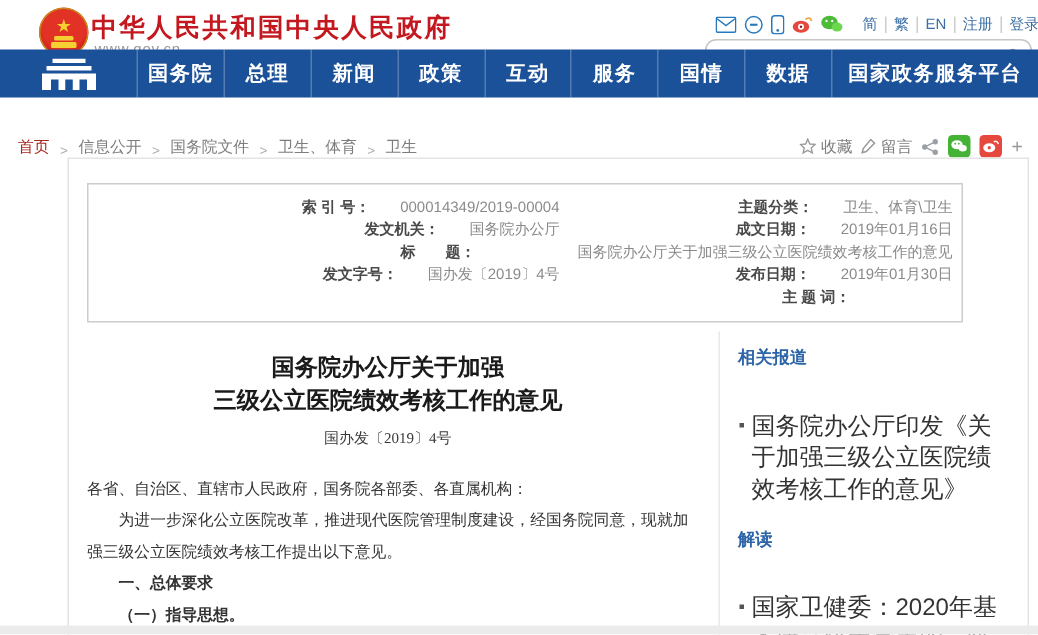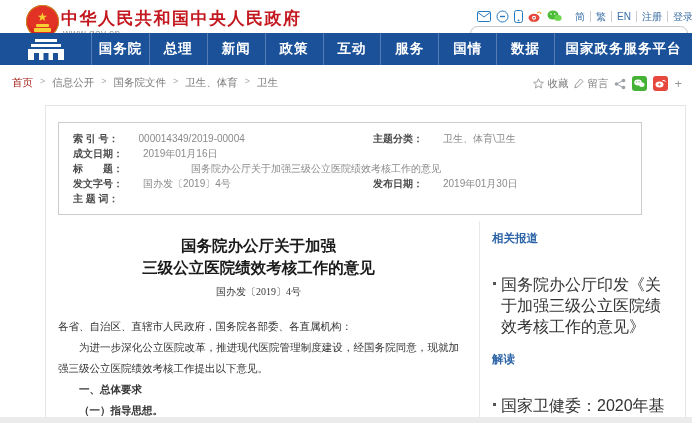--- a/index.html
+++ b/index.html
@@ -31,38 +31,38 @@
   .search-box input { position:absolute; left:9px; top:1px; width:185px; height:11px; border:none; outline:none; font-size:9px; color:#555; background:transparent; }
   .search-mag { position:absolute; right:6px; top:2px; }
 
   
   .nav { position:absolute; top:33px; left:0; width:692px; height:32px; background:#1b5199; display:flex; }
   .nav-home { width:92px; display:flex; align-items:center; justify-content:center; border-right:1px solid rgba(255,255,255,.25); }
   .nav-item { flex:1; display:flex; align-items:center; justify-content:center; color:#fff; font-size:13.5px; font-weight:bold; border-right:1px solid rgba(255,255,255,.25); letter-spacing:1px; white-space:nowrap; cursor:pointer; }
   .nav-item.wide { flex:0 0 137px; border-right:none;text-align:right; }
 
   
-  .breadcrumb-row { position:absolute; top:76px; left:0; width:692px; height:29px; display:flex; align-items:flex-start; padding:0 10px 0 12px; font-size:10.5px; }
+  .breadcrumb-row { position:absolute; top:76px; left:0; width:692px; height:29px; display:flex; align-items:flex-end; padding:0 10px 0 12px; font-size:10.5px; }
   .crumb { color:#7d7d7d; white-space:nowrap; }
   .crumb-home { color:#a5281e; }
   .crumb-sep { margin:0 7px; color:#aaa; font-size:9px; }
   .bc-tools { margin-left:auto; display:flex; align-items:center; gap:6px; }
   .tool { display:inline-flex; align-items:center; gap:3px; color:#7d7d7d; font-size:10.5px; cursor:pointer; white-space:nowrap; }
   .badge { width:15px; height:15px; border-radius:3px; display:inline-flex; align-items:center; justify-content:center; cursor:pointer; }
   .badge.wechat { background:#44b335; }
   .badge.weibo { background:#e6483d; }
   .plus { color:#999; font-size:13px; line-height:13px; cursor:pointer; }
 
   
   .card { position:absolute; left:45px; top:105px; width:641px; height:400px; border:1px solid #e4e4e4; background:#fff; }
   .meta-box {
     margin:16px 43px 0 12px; border:1px solid #ccc; padding:8px 6px 8px 14px;
     display:grid; grid-template-columns:300px 1fr; font-size:10px; line-height:15px;
   }
-  .meta-cell { display:flex; white-space:nowrap; overflow:hidden; }
+  .meta-cell { display:flex; white-space:nowrap; overflow:hidden;justify-content:flex-end; }
   .meta-cell.span2 { grid-column:1 / span 2;gap:48px; }
   .meta-label { font-weight:bold; color:#4a4a4a; white-space:pre; flex:none; }
   .meta-value { color:#8a8a8a; margin-left:20px; }
 
   .content { display:flex; margin-top:6px; align-items:stretch; }
   .main-col { width:433px; padding:14px 20px 0 12px; }
   .doc-title { font-family:"Liberation Serif","DejaVu Serif",serif; font-size:15.5px; font-weight:bold; color:#1a1a1a; text-align:center; line-height:22px; }
   .doc-num { font-family:"Liberation Serif","DejaVu Serif",serif; font-size:10px; color:#3a3a3a; text-align:center; margin-top:6px; }
   .doc-body { margin-top:17px; }
   .doc-body p { font-family:"Liberation Serif","DejaVu Serif",serif; font-size:10.5px; line-height:21px; color:#333; text-align:justify; text-indent:2em; margin:0; }
@@ -221,20 +221,24 @@
 <div class="card">
 
   <div class="meta-box">
     <div class="meta-cell">
       <span class="meta-label">索 引 号：</span>
       <span class="meta-value">000014349/2019-00004</span>
     </div>
     <div class="meta-cell">
       <span class="meta-label">主题分类：</span>
       <span class="meta-value">卫生、体育\卫生</span>
+    </div>
+    <div class="meta-cell">
+      <span class="meta-label">发文机关：</span>
+      <span class="meta-value">国务院办公厅</span>
     </div>
     <div class="meta-cell">
       <span class="meta-label">成文日期：</span>
       <span class="meta-value">2019年01月16日</span>
     </div>
     <div class="meta-cell span2">
       <span class="meta-label">标　　题：</span>
       <span class="meta-value">国务院办公厅关于加强三级公立医院绩效考核工作的意见</span>
     </div>
     <div class="meta-cell">

